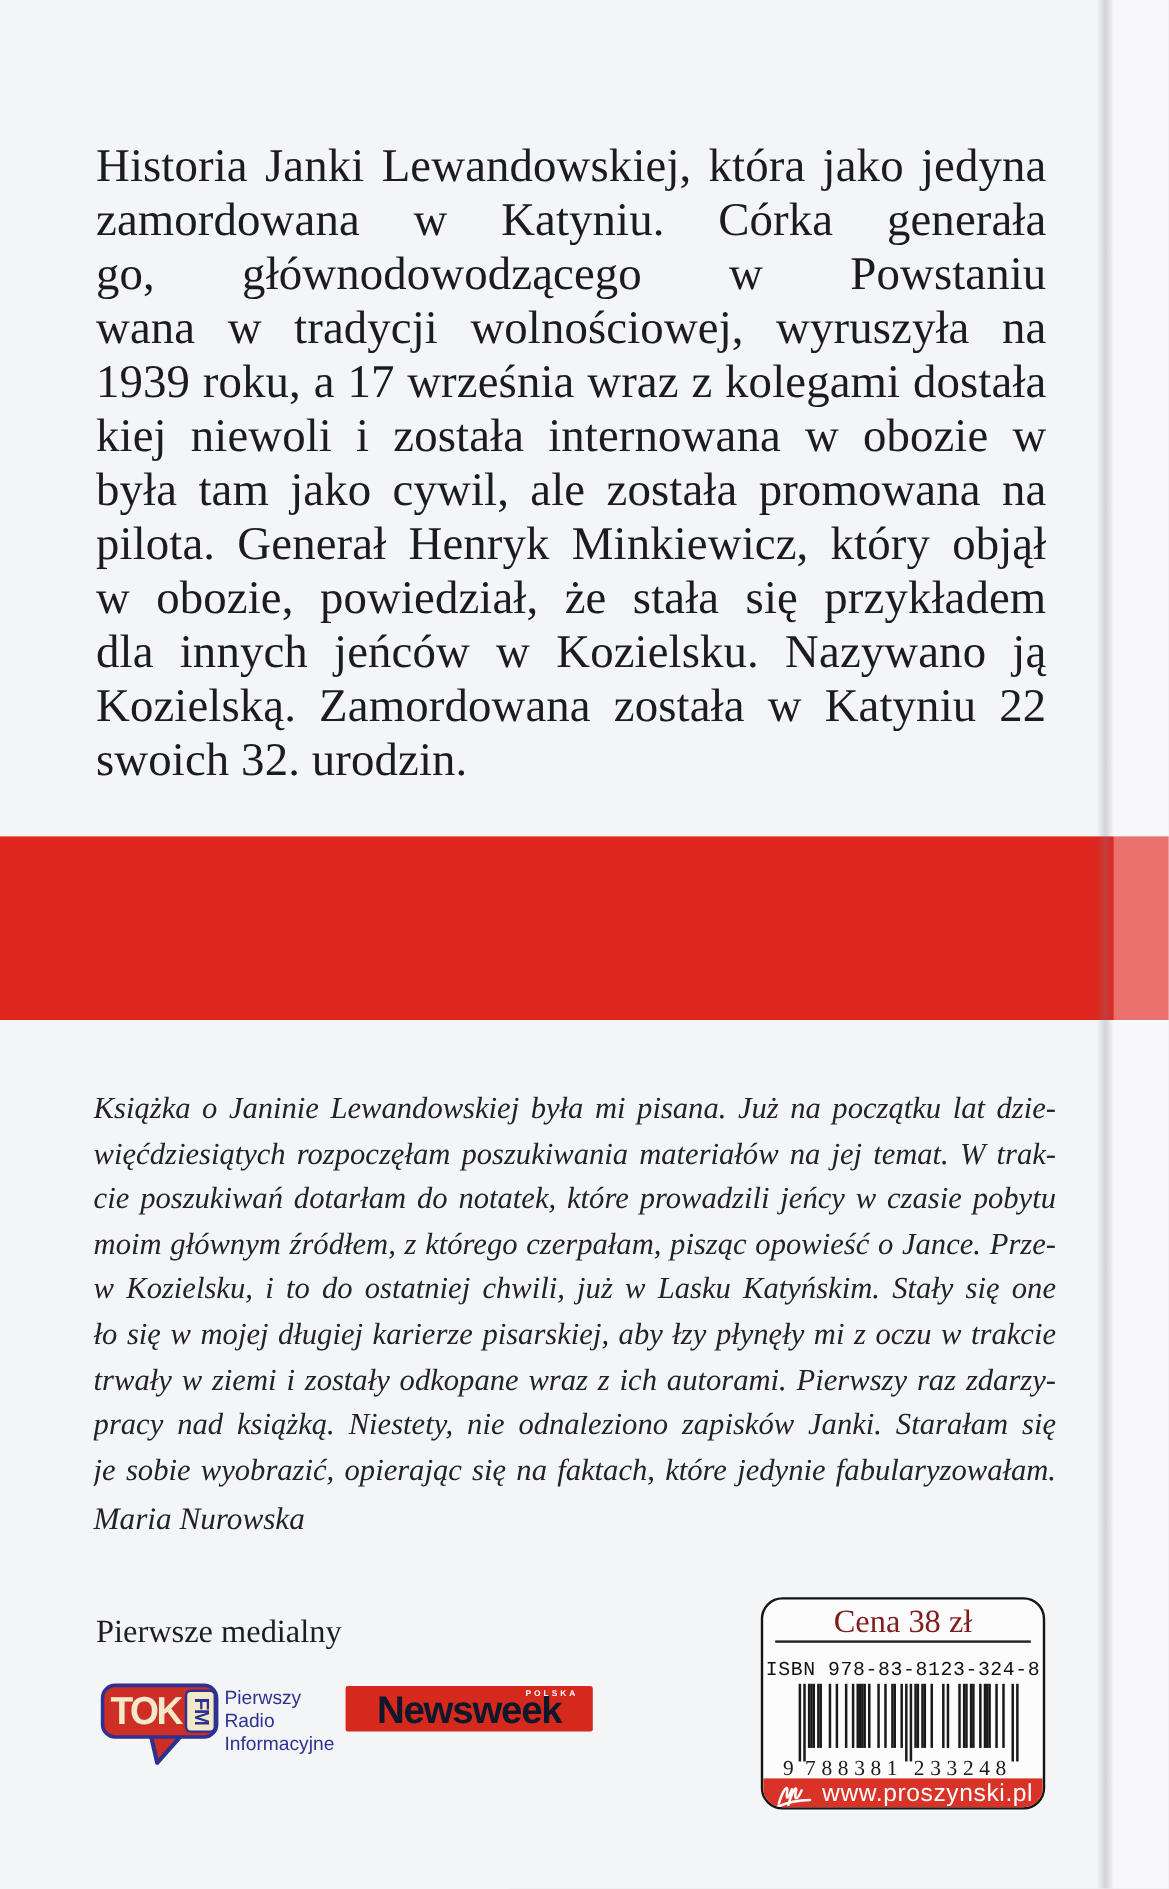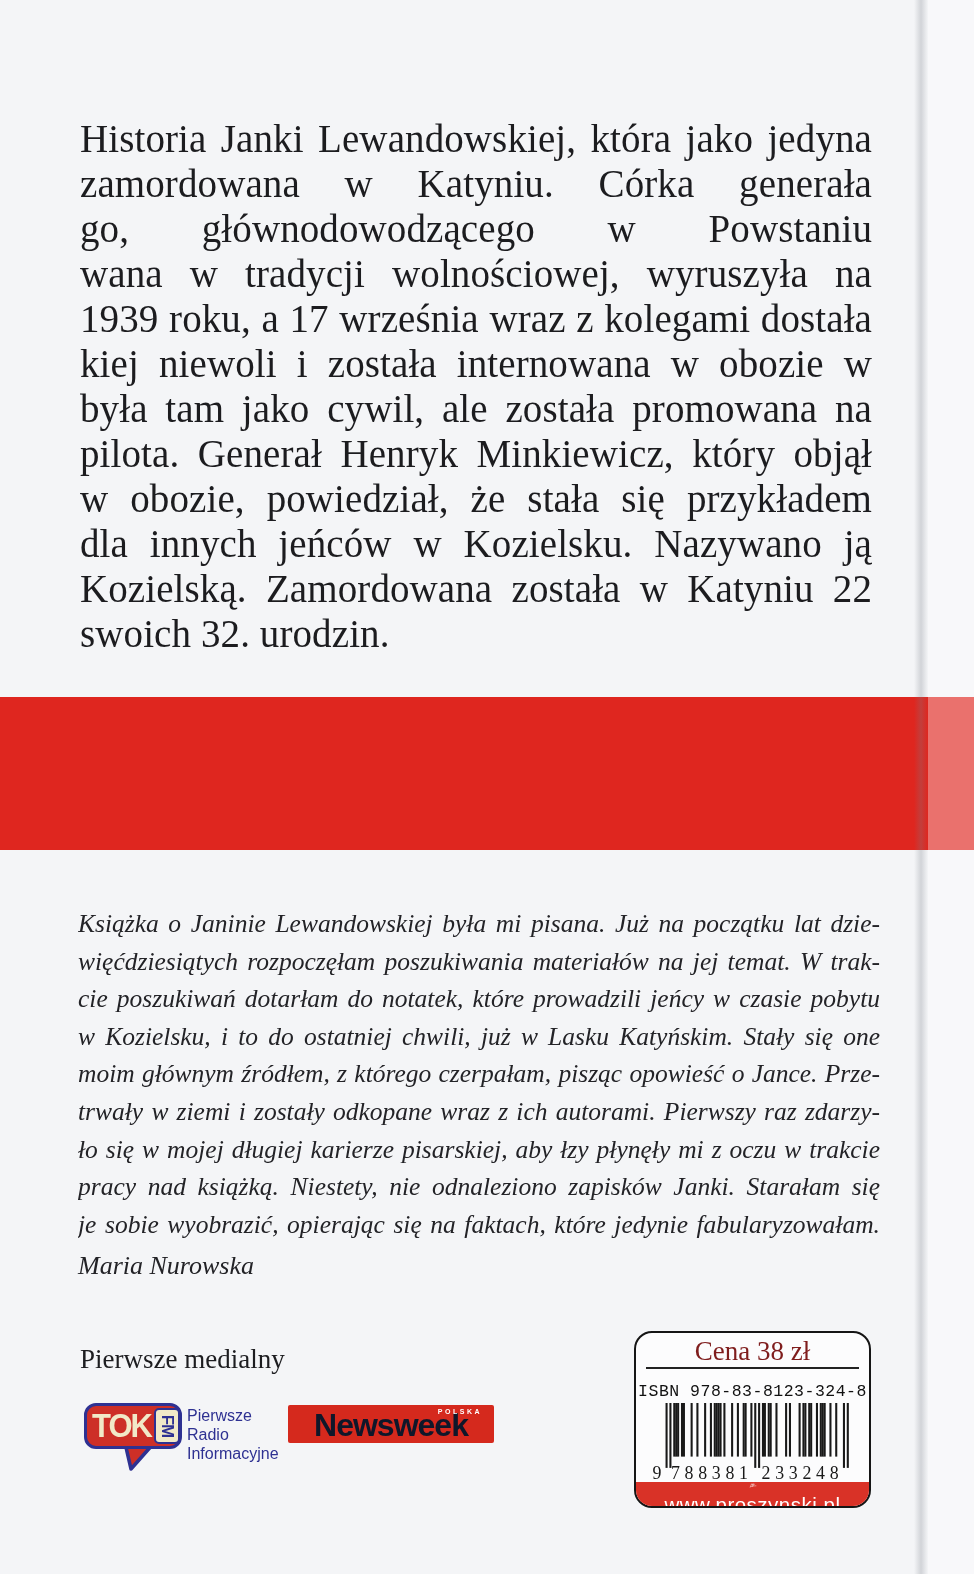--- a/index.html
+++ b/index.html
@@ -101,21 +101,21 @@
   }
   .price{ font-size:27px; color:#7f1d1d; padding-top:3px; line-height:30px; }
   .pb-divider{ width:213px; height:0; border-top:2px solid #222; margin:1px 0 2px 0; }
   .isbn{
     font-family:"Liberation Mono", monospace; font-size:16.5px; color:#111;
     letter-spacing:.5px; line-height:21px; white-space:nowrap;margin-top:10px;
   }
   .barcode-wrap{ height:79px; margin-top:1px; }
   .website-band{
     margin-top:auto; width:100%; height:33px; background:#d93227;
-    display:flex; align-items:center; justify-content:center; gap:7px;flex-direction:column;
+    display:flex; align-items:center; justify-content:center; gap:7px;
   }
   .website-text{
     font-family:"Liberation Sans", sans-serif; font-size:20.5px; color:#ffffff;
     letter-spacing:.5px; line-height:1;
   }
 </style>
 </head>
 <body>
 
 <div class="page">
@@ -134,45 +134,45 @@
     <div class="sline">Kozielską. Zamordowana została w Katyniu 22 kwietnia, w dniu</div>
     <div class="sline last">swoich 32. urodzin.</div>
   </section>
 
   <div class="red-band"></div>
 
   <section class="quote">
     <div class="qline">Książka o Janinie Lewandowskiej była mi pisana. Już na początku lat dzie-</div>
     <div class="qline">więćdziesiątych rozpoczęłam poszukiwania materiałów na jej temat. W trak-</div>
     <div class="qline">cie poszukiwań dotarłam do notatek, które prowadzili jeńcy w czasie pobytu</div>
+    <div class="qline">moim głównym źródłem, z którego czerpałam, pisząc opowieść o Jance. Prze-</div>
     <div class="qline">w Kozielsku, i to do ostatniej chwili, już w Lasku Katyńskim. Stały się one</div>
-    <div class="qline">moim głównym źródłem, z którego czerpałam, pisząc opowieść o Jance. Prze-</div>
+    <div class="qline">ło się w mojej długiej karierze pisarskiej, aby łzy płynęły mi z oczu w trakcie</div>
     <div class="qline">trwały w ziemi i zostały odkopane wraz z ich autorami. Pierwszy raz zdarzy-</div>
-    <div class="qline">ło się w mojej długiej karierze pisarskiej, aby łzy płynęły mi z oczu w trakcie</div>
     <div class="qline">pracy nad książką. Niestety, nie odnaleziono zapisków Janki. Starałam się</div>
     <div class="qline">je sobie wyobrazić, opierając się na faktach, które jedynie fabularyzowałam.</div>
     <div class="signature">Maria Nurowska</div>
   </section>
 
   <div class="patronat-label">Pierwsze medialny</div>
 
   <div class="tokfm">
     <svg class="tok-tail" width="36" height="32" viewBox="0 0 36 32">
       <path d="M3 2 L9 28 L32 2 Z" fill="#cd2f27" stroke="#2e3192" stroke-width="3.5" stroke-linejoin="round"></path>
     </svg>
     <div class="tok-bubble">
       <span class="tok-word">TOK</span>
       <span class="fm-box">
         <span class="fm-word">FM</span>
       </span>
     </div>
   </div>
 
   <div class="tok-tagline">
-    <div>Pierwsze</div>
+    <div>Pierwszy</div>
     <div>Radio</div>
     <div>Informacyjne</div>
   </div>
 
   <div class="newsweek">
     <span class="nw-country">POLSKA</span>
     <span class="nw-name">Newsweek</span>
   </div>
 
   <div class="price-box">

